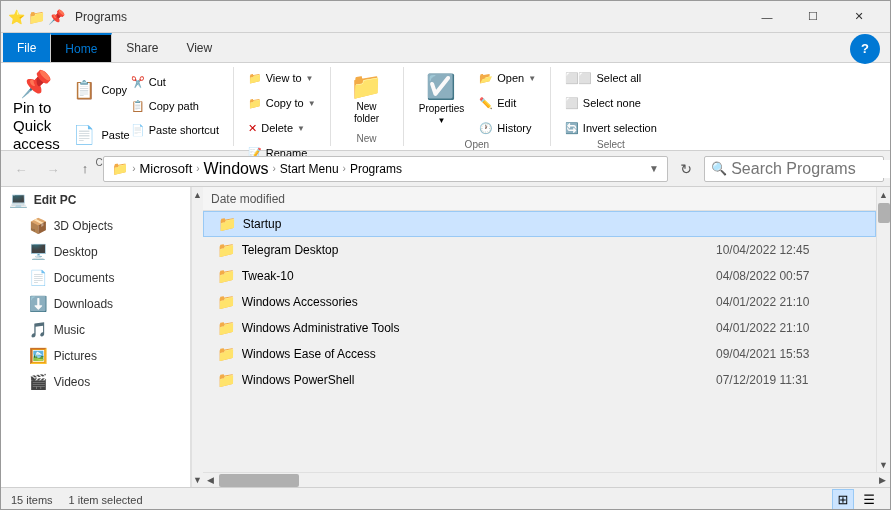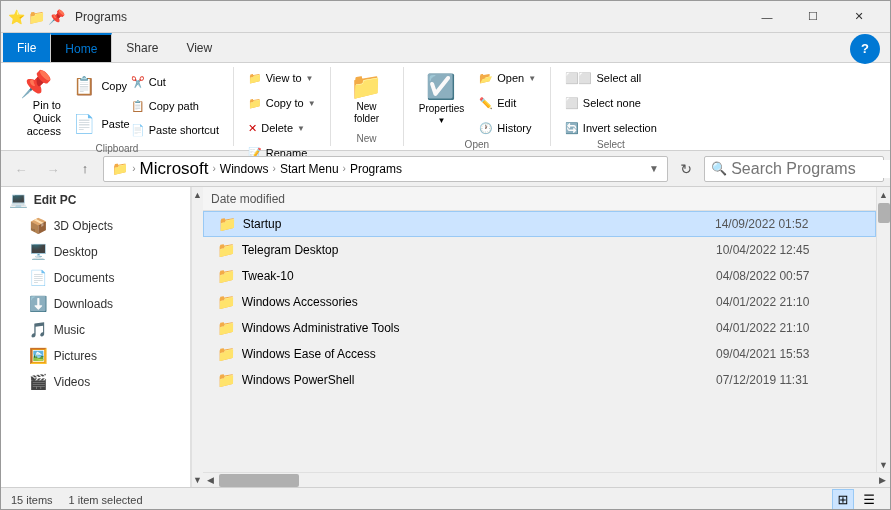--- a/index.html
+++ b/index.html
@@ -184,21 +184,21 @@
   </div>
 </div>
 
 <div class="ribbon">
 
   <div class="ribbon-group">
     <div class="ribbon-group-content">
 
       <button class="ribbon-btn-large">
         <span class="icon-large">📌</span>
-        <span style="font-size:11px;text-align:right;line-height:1.2;">Pin to Quick<br>access</span>
+        <span style="font-size:15px;text-align:left;line-height:1.2;">Pin to Quick<br>access</span>
       </button>
 
       <div class="ribbon-col">
         <button class="ribbon-btn-large" style="min-height:30px;height:30px;flex-direction:row;justify-content:flex-start;padding:2px 6px;font-size:11px;">
           <span class="icon-sm" style="font-size:18px;">📋</span>
           <span style="margin-left:4px;">Copy</span>
         </button>
         <button class="ribbon-btn-large" style="min-height:30px;height:30px;flex-direction:row;justify-content:flex-start;padding:2px 6px;font-size:11px;">
           <span class="icon-sm" style="font-size:18px;">📄</span>
           <span style="margin-left:4px;">Paste</span>
@@ -307,23 +307,23 @@
   </div>
 </div>
 
 <div class="nav-bar">
   <button class="nav-btn disabled">←</button>
   <button class="nav-btn disabled">→</button>
   <button class="nav-btn">↑</button>
   <div class="breadcrumb-bar">
     <span style="color:#e8a000;font-size:13px;">📁</span>
     <span class="bc-sep">›</span>
-    <span style="font-size:17px;">Microsoft</span>
+    <span style="font-size:13px;">Microsoft</span>
     <span class="bc-sep">›</span>
-    <span style="font-size:12px;">Windows</span>
+    <span style="font-size:16px;">Windows</span>
     <span class="bc-sep">›</span>
     <span style="font-size:12px;">Start Menu</span>
     <span class="bc-sep">›</span>
     <span style="font-size:12px;font-weight:500;">Programs</span>
     <span class="bc-arrow" style="margin-left:auto;font-size:10px;color:#666;">▼</span>
   </div>
   <button class="nav-refresh">↻</button>
   <div class="search-bar">
     <span style="color:#999;font-size:13px;">🔍</span>
     <input class="search-input" type="text" readonly="" placeholder="Search Programs" style="">
@@ -379,21 +379,20 @@
       <div class="file-list">
         <div class="file-list-header">
           <div class="col-date">
             <span>Date modified</span>
           </div>
         </div>
 
         <div class="file-row selected">
           <span class="f-icon folder-yellow">📁</span>
           <span class="f-name">Startup</span>
-          <span class="f-date">14/09/2022 01:52</span>
         </div>
         <div class="file-row">
           <span class="f-icon folder-yellow">📁</span>
           <span class="f-name">Telegram Desktop</span>
           <span class="f-date">10/04/2022 12:45</span>
         </div>
         <div class="file-row">
           <span class="f-icon folder-yellow">📁</span>
           <span class="f-name">Tweak-10</span>
           <span class="f-date">04/08/2022 00:57</span>

